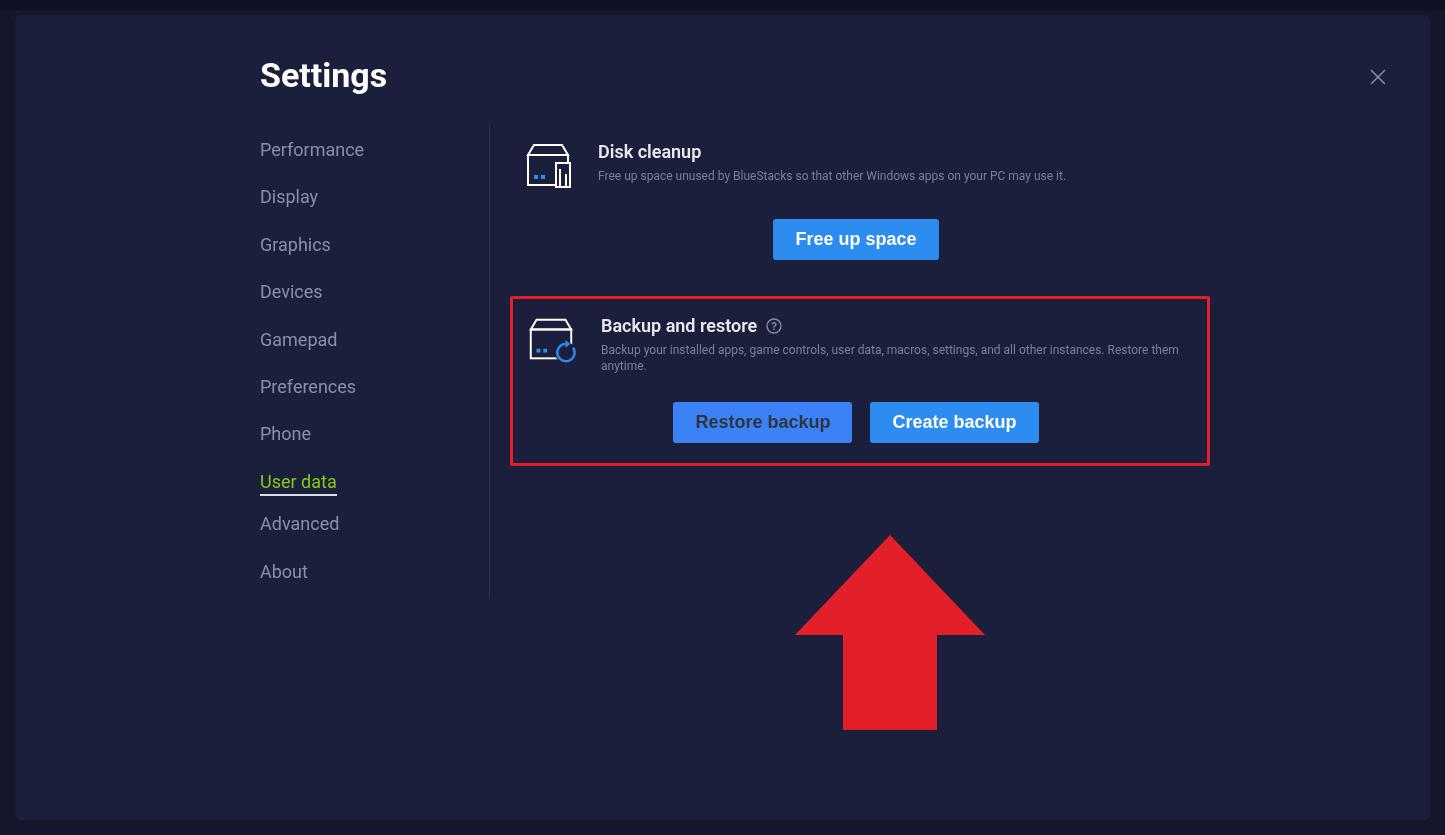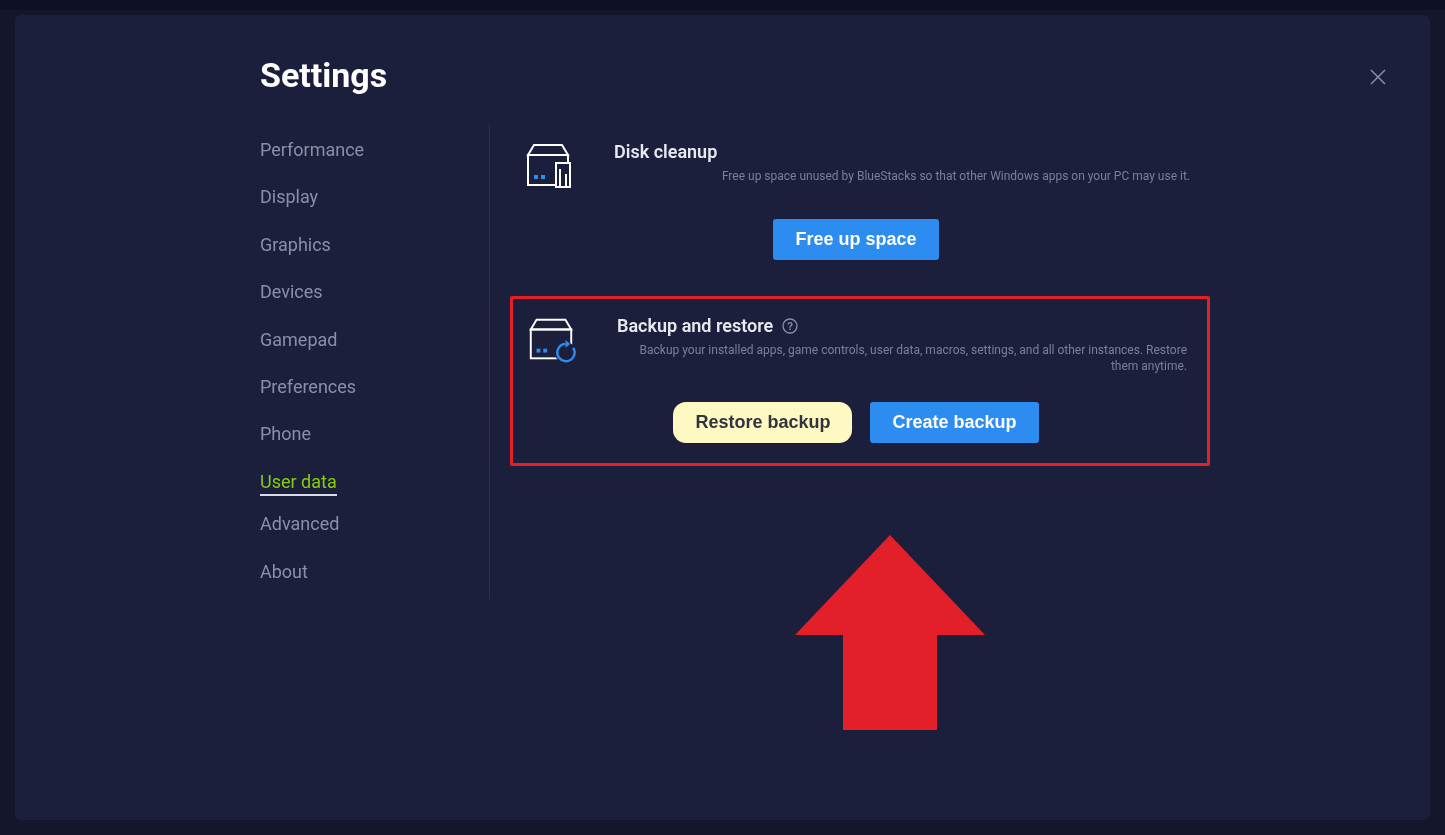--- a/index.html
+++ b/index.html
@@ -65,23 +65,22 @@
       flex:0 0 720px;
       padding-left:20px;
     }
     .section {
       padding:16px 20px 20px 12px;
       margin-bottom:16px;
     }
     .section-body {
       display:flex;
       align-items:flex-start;
-      gap:40px;
+      gap:24px;
       margin-bottom:28px;
-      text-align:right;
     }
     .section-icon {
       width:52px;
       flex:0 0 52px;
       display:flex;
       justify-content:center;
       color:#fff;
     }
     .section-text { flex:1; }
     .section-title {
@@ -105,21 +104,21 @@
     }
     .btn {
       padding:10px 22px;
       font-size:18px;
       font-weight:600;
       border:none;
       border-radius:3px;
       cursor:pointer;
     }
     .btn-primary { background:#2d8cf0; color:#fff; }
-    .btn-secondary { background:#fef9c3; color:#30343f;border-radius:13px; }
+    .btn-secondary { background:#3b82f6; color:#30343f; }
     .highlight-box {
       border:3px solid #e3202a;
       border-radius:2px;
     }
     .help-icon {
       width:18px;height:18px;
       display:inline-flex;
       align-items:center;justify-content:center;
       color:#8a8fa8;
     }

